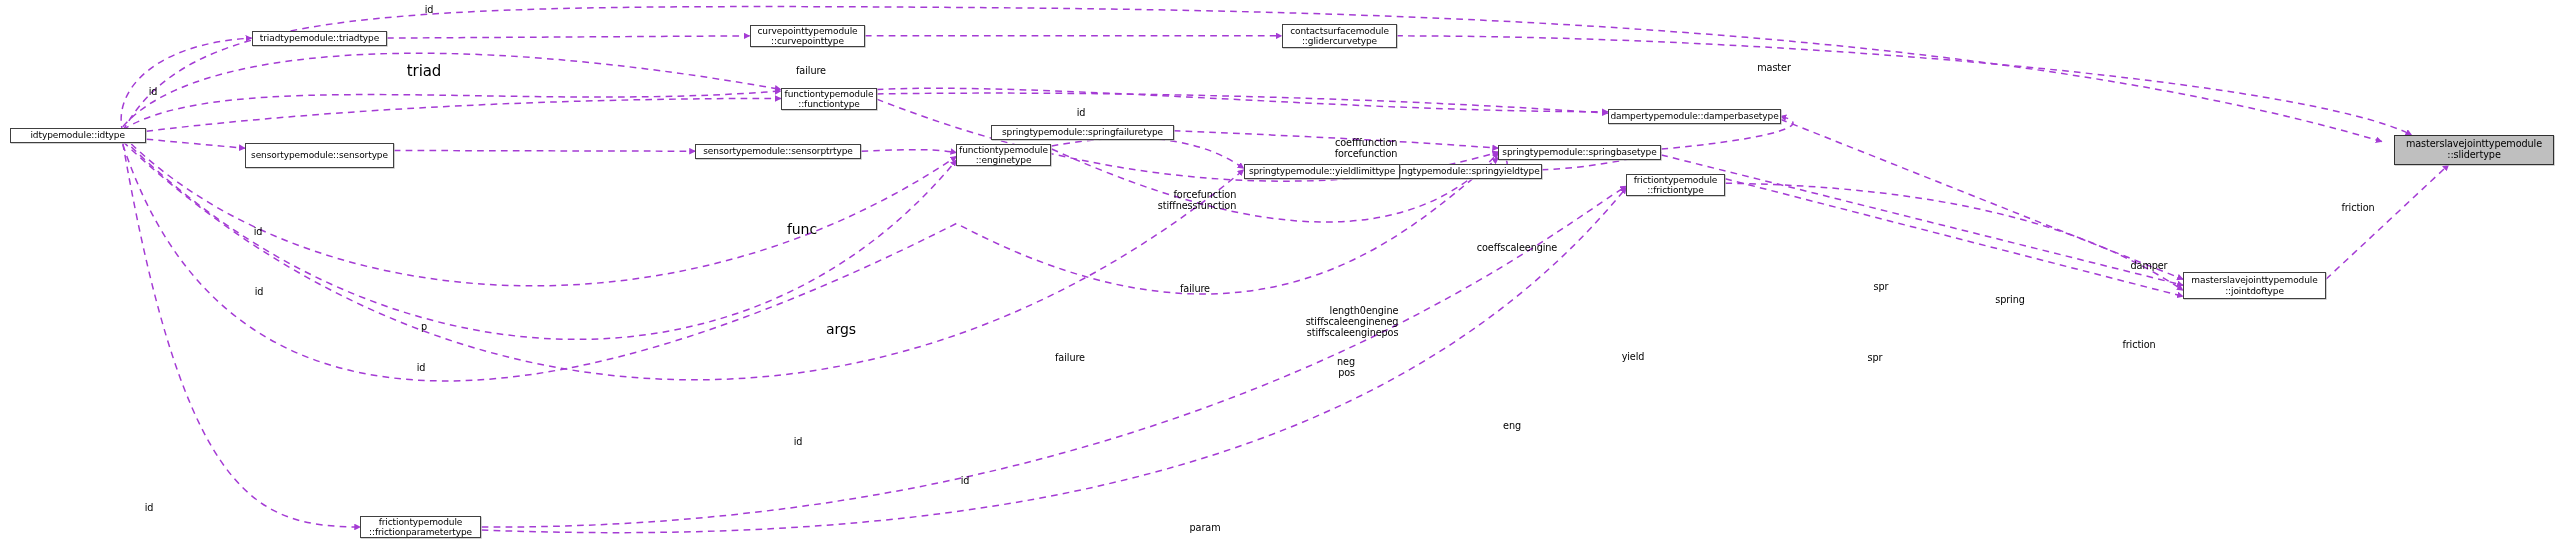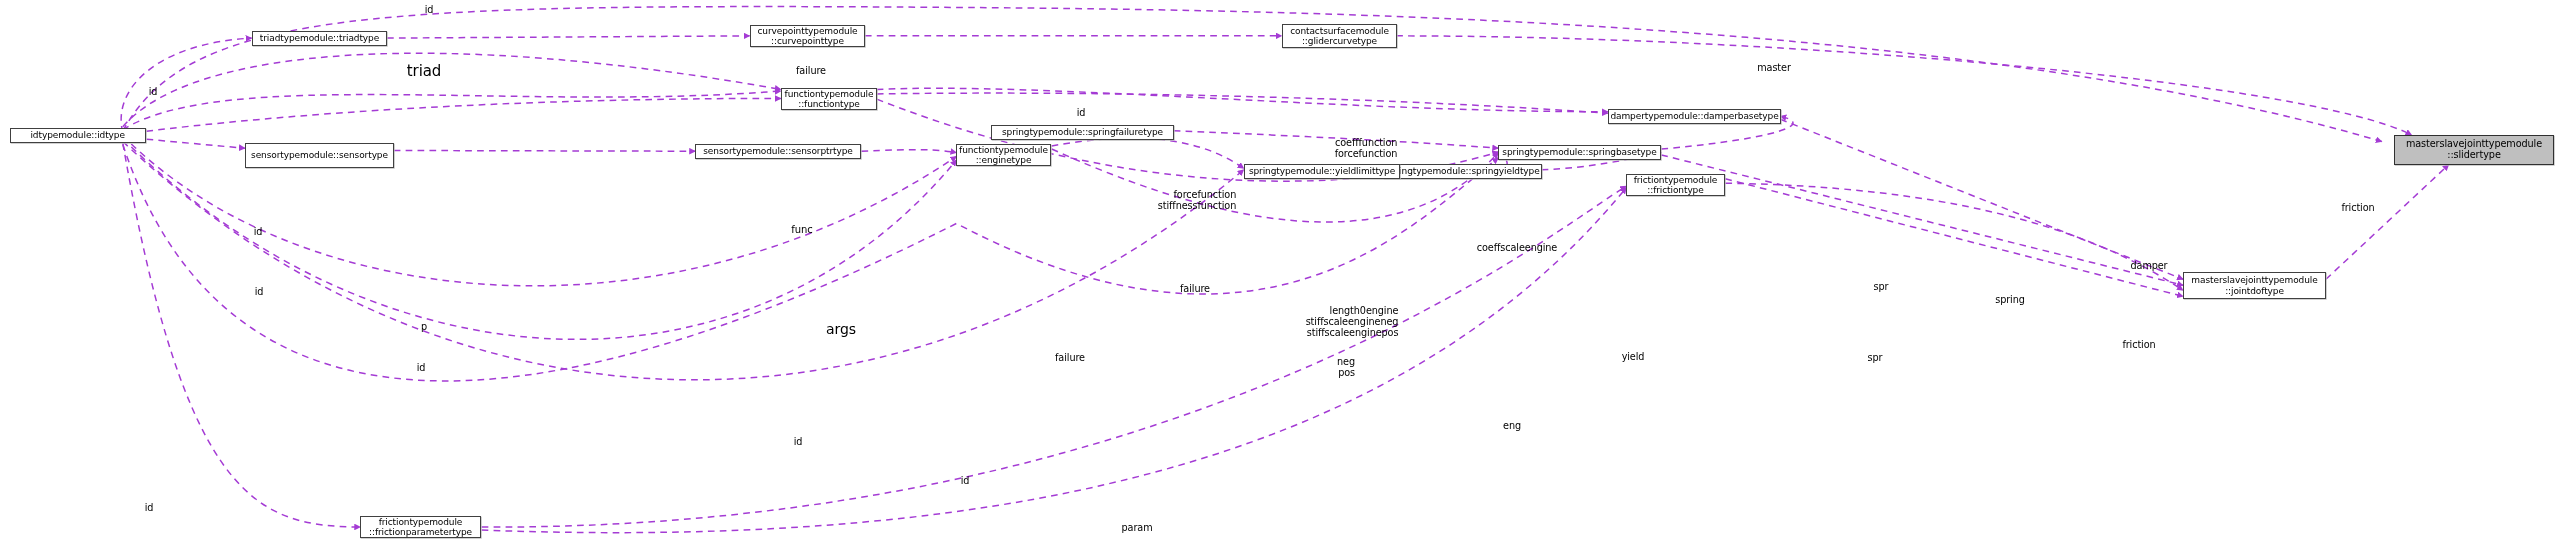--- a/index.html
+++ b/index.html
@@ -120,21 +120,21 @@
       <div class="elabel" style="left: 811px; top: 71px; font-size: 9.7px;">failure</div>
       <div class="elabel" style="left: 1774px; top: 68px; font-size: 9.7px;">master</div>
       <div class="elabel" style="left: 153px; top: 92px; font-size: 9.7px;">id</div>
       <div class="elabel" style="left: 1081px; top: 113px; font-size: 9.7px;">id</div>
       <div class="elabel" style="left: 1366px; top: 149px; font-size: 9.7px;">coefffunction
 forcefunction</div>
       <div class="elabel" style="left: 2358px; top: 208px; font-size: 9.7px;">friction</div>
       <div class="elabel" style="left: 1197px; top: 201px; font-size: 9.7px;">forcefunction
 stiffnessfunction</div>
       <div class="elabel" style="left: 258px; top: 232px; font-size: 9.7px;">id</div>
-      <div class="elabel" style="left: 802px; top: 230px; font-size: 10px;">func</div>
+      <div class="elabel" style="left: 802px; top: 230px; font-size: 14px;">func</div>
       <div class="elabel" style="left: 1517px; top: 248px; font-size: 9.7px;">coeffscaleengine</div>
       <div class="elabel" style="left: 2149px; top: 266px; font-size: 9.7px;">damper</div>
       <div class="elabel" style="left: 259px; top: 292px; font-size: 9.7px;">id</div>
       <div class="elabel" style="left: 1881px; top: 287px; font-size: 9.7px;">spr</div>
       <div class="elabel" style="left: 2010px; top: 300px; font-size: 9.7px;">spring</div>
       <div class="elabel" style="left: 1195px; top: 289px; font-size: 9.7px;">failure</div>
       <div class="elabel" style="left: 1352px; top: 322px; font-size: 9.7px;">length0engine
 stiffscaleengineneg
 stiffscaleenginepos</div>
       <div class="elabel" style="left: 424px; top: 327px; font-size: 9.7px;">p</div>
@@ -143,16 +143,16 @@
       <div class="elabel" style="left: 1875px; top: 358px; font-size: 9.7px;">spr</div>
       <div class="elabel" style="left: 421px; top: 368px; font-size: 9.7px;">id</div>
       <div class="elabel" style="left: 1070px; top: 358px; font-size: 9.7px;">failure</div>
       <div class="elabel" style="left: 1633px; top: 357px; font-size: 9.7px;">yield</div>
       <div class="elabel" style="left: 1346px; top: 368px; font-size: 9.7px;">neg
 pos</div>
       <div class="elabel" style="left: 1512px; top: 426px; font-size: 9.7px;">eng</div>
       <div class="elabel" style="left: 798px; top: 442px; font-size: 9.7px;">id</div>
       <div class="elabel" style="left: 965px; top: 481px; font-size: 9.7px;">id</div>
       <div class="elabel" style="left: 149px; top: 508px; font-size: 9.7px;">id</div>
-      <div class="elabel" style="left: 1137px; top: 528px; font-size: 9.7px;">param</div>
+      <div class="elabel" style="left: 1205px; top: 528px; font-size: 9.7px;">param</div>
     </div>
 </div>
 
 
 </body></html>

